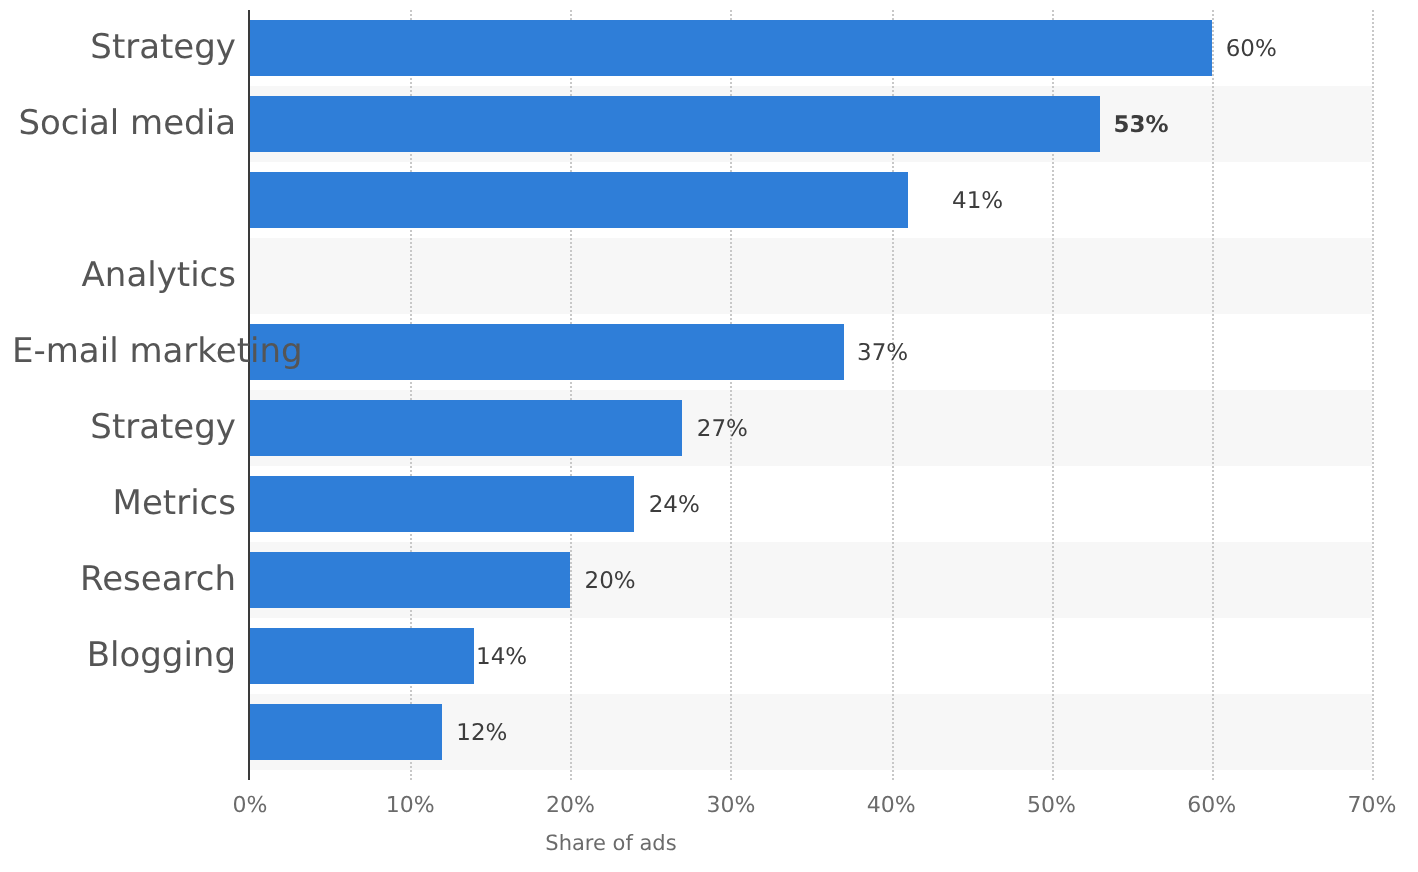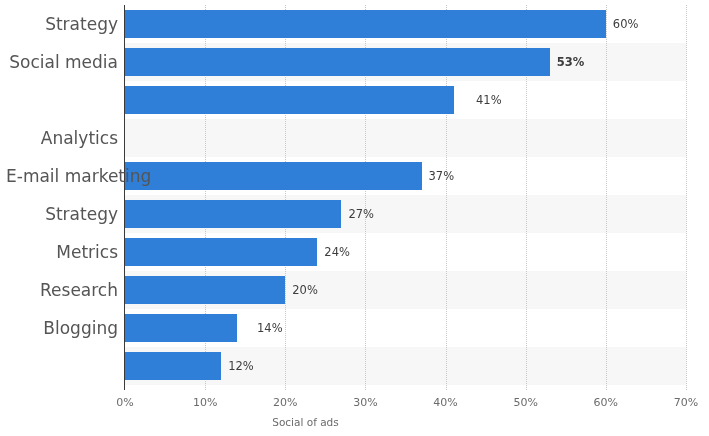--- a/index.html
+++ b/index.html
@@ -173,21 +173,21 @@
       <div class="bar-row" style="top: 228px;">
         <div class="bar" style="width: 192.343px; background: rgb(47, 126, 216);"></div>
         <div class="bar-value" style="left: 192.343px;">24%</div>
       </div>
       <div class="bar-row" style="top: 266px;">
         <div class="bar" style="width: 160.286px; background: rgb(47, 126, 216);"></div>
         <div class="bar-value" style="left: 160.286px;">20%</div>
       </div>
       <div class="bar-row" style="top: 304px;">
         <div class="bar" style="width: 112.2px; background: rgb(47, 126, 216);"></div>
-        <div class="bar-value" style="left: 115px; padding-left: 17px;">14%</div>
+        <div class="bar-value" style="left: 96px; padding-left: 17px;">14%</div>
       </div>
       <div class="bar-row" style="top: 342px;">
         <div class="bar" style="width: 96.1714px; background: rgb(47, 126, 216);"></div>
         <div class="bar-value" style="left: 96.1714px;">12%</div>
       </div>
     </div>
 
   <div class="axis-y"></div>
 
   <div class="cat-col" id="cat-col">
@@ -206,16 +206,16 @@
       <div class="xtick" style="left: 205.143px;">10%</div>
       <div class="xtick" style="left: 285.286px;">20%</div>
       <div class="xtick" style="left: 365.429px;">30%</div>
       <div class="xtick" style="left: 445.571px;">40%</div>
       <div class="xtick" style="left: 525.714px;">50%</div>
       <div class="xtick" style="left: 605.857px;">60%</div>
       <div class="xtick" style="left: 686px;">70%</div>
     </div>
 
   <div class="x-title">
-    <span>Social of ads</span>
+    <span>Share of ads</span>
   </div>
 
 </div>
 
 </body></html>

